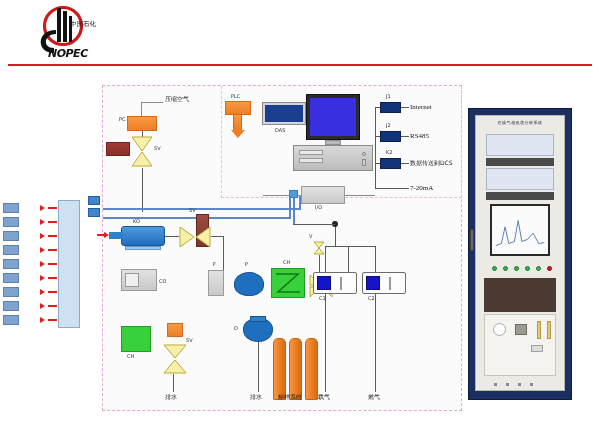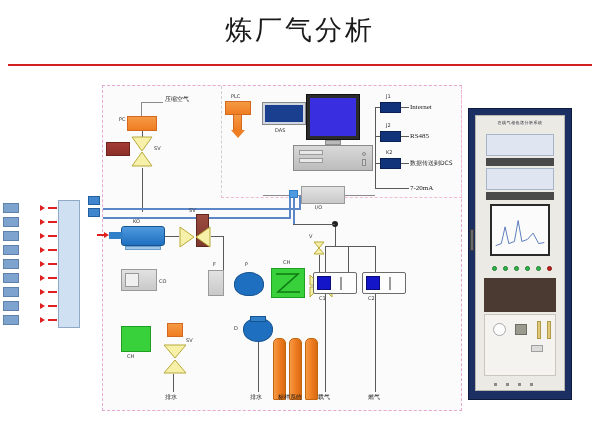--- a/index.html
+++ b/index.html
@@ -199,22 +199,37 @@
     position:absolute; left:0; top:4px; width:100%;
     text-align:center; font-size:4px; color:#223; letter-spacing:0.5px;
     font-family:"DejaVu Sans", sans-serif;
   }
 </style>
 </head>
 <body>
 
 <div id="header">
 
-
-  <div id="slide-title">炼厂气分析</div>
+  <div id="logo">
+    <svg width="75" height="58" viewBox="0 0 75 58">
+
+      <circle cx="33" cy="22" r="18.5" fill="none" stroke="#cc1a1a" stroke-width="3.2"></circle>
+
+      <rect x="27" y="4" width="4" height="34" fill="#111"></rect>
+      <rect x="33" y="7" width="4" height="31" fill="#111"></rect>
+      <rect x="39" y="12" width="3" height="26" fill="#111"></rect>
+
+      <path d="M26 30 C14 30, 12 44, 24 44 L24 49 C6 49, 6 26, 26 26 Z" fill="#111"></path>
+
+      <text x="40" y="22" font-family="DejaVu Sans, sans-serif" font-size="6.5" fill="#111">中国石化</text>
+
+      <text x="18" y="53" font-family="DejaVu Sans, sans-serif" font-size="11" font-weight="bold" font-style="italic" fill="#111" letter-spacing="-0.5">NOPEC</text>
+    </svg>
+  </div>
+
   <div id="title-rule"></div>
 </div>
 
 <div id="diagram">
 
   <div id="diagram-inner-divider"></div>
   <div id="pc-zone"></div>
 
   <div class="lbl" style="left:62px; top:10px;">压缩空气</div>
   <div class="wire wire-h" style="left:38px; top:16px; width:22px;"></div>

